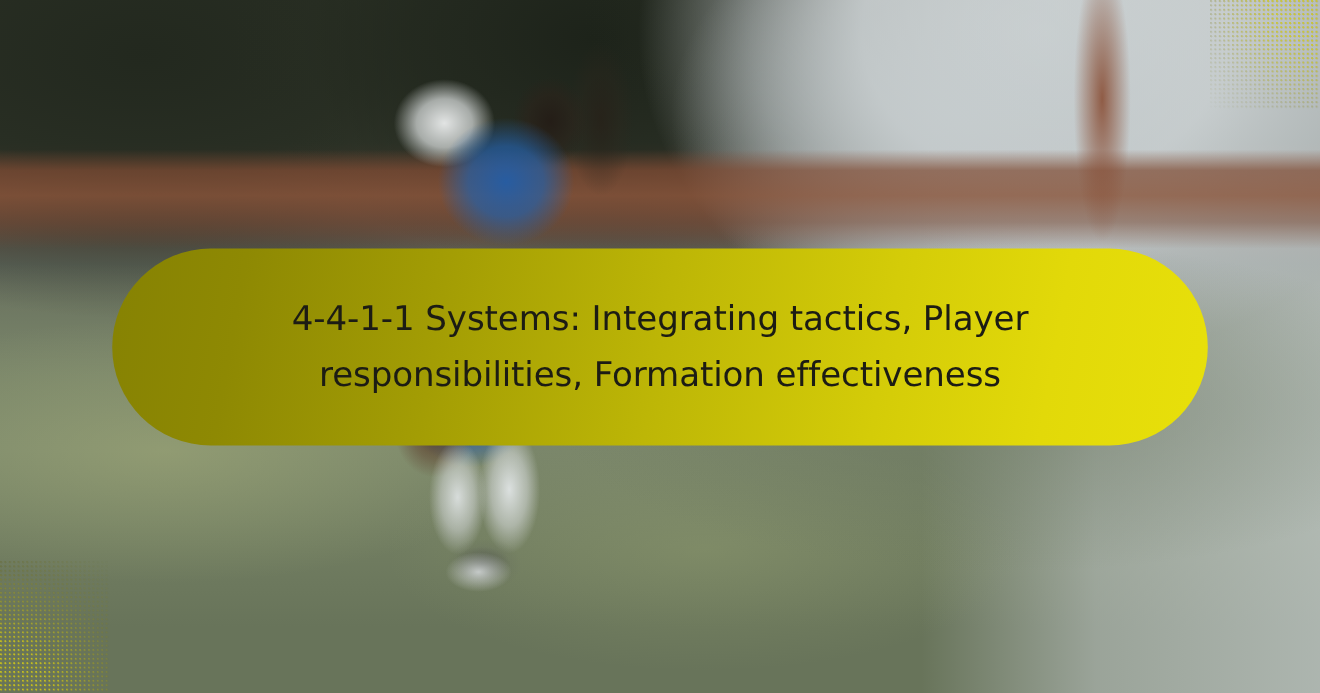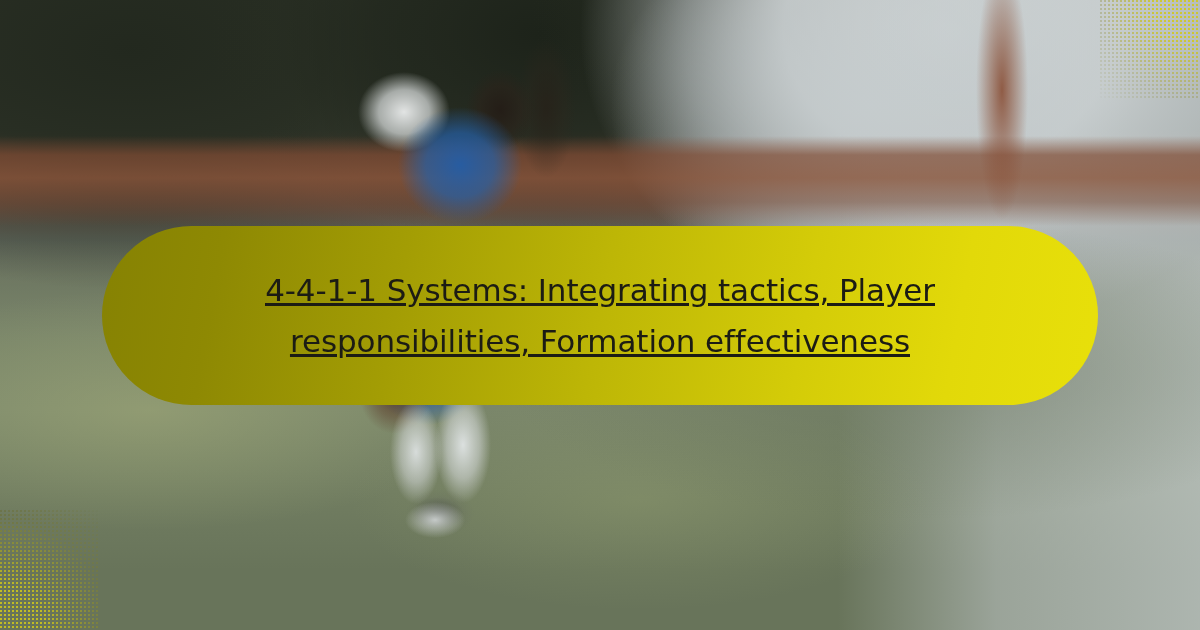--- a/index.html
+++ b/index.html
@@ -1,15 +1,15 @@
 <!DOCTYPE html>
 <html><head>
 <meta charset="utf-8">
 <style>
-  * { margin:0; padding:0; box-sizing:border-box;text-decoration:underline; }
+  * { margin:0; padding:0; box-sizing:border-box; }
   html, body {
     width:1200px; height:630px;
     overflow:hidden;
     font-family:"DejaVu Sans", sans-serif;
     background:#3f4438;
   }
 
   .canvas{
     position:relative;
     width:1200px;

